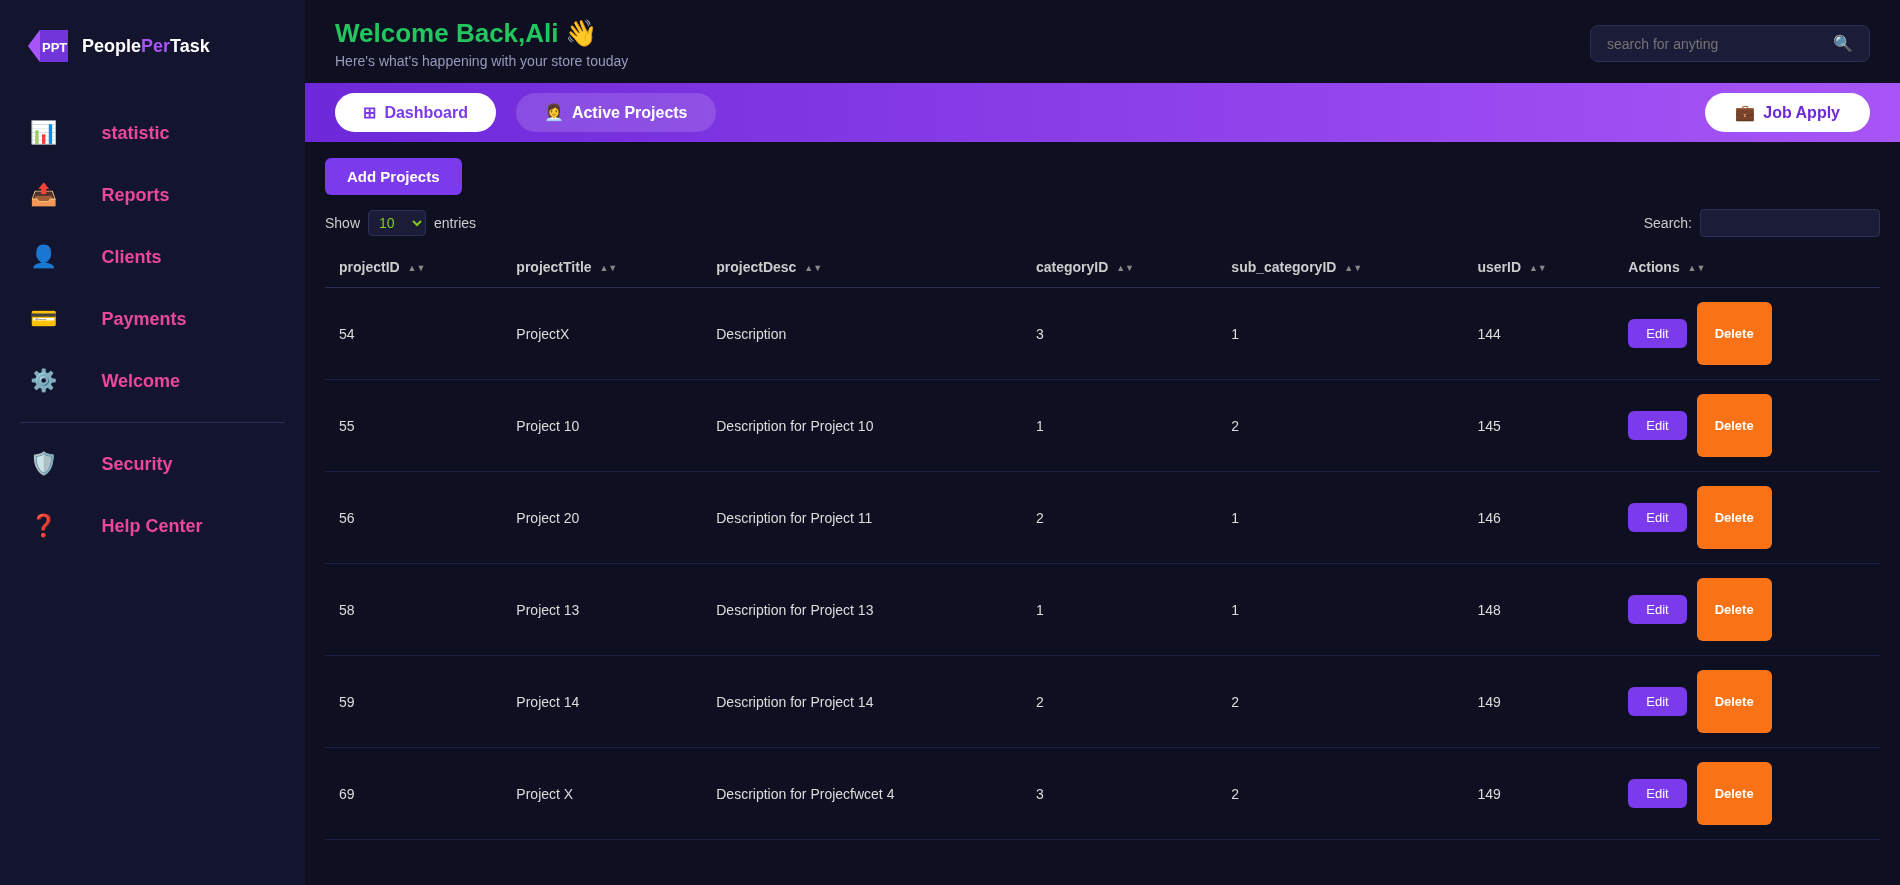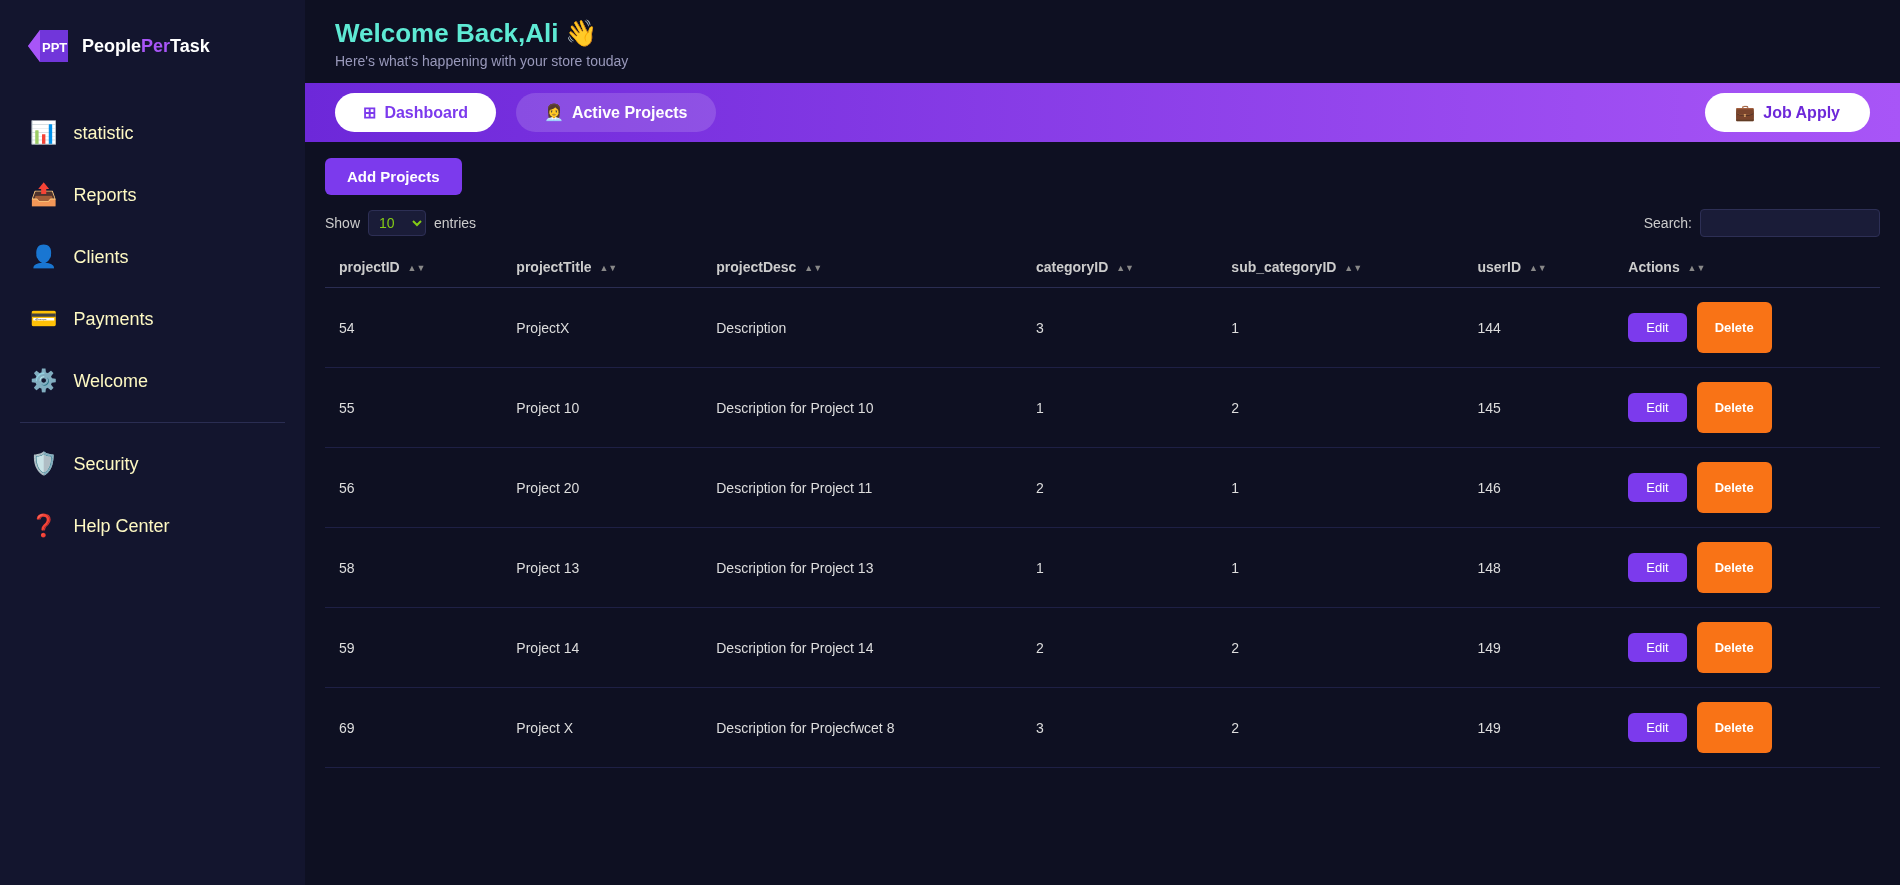--- a/index.html
+++ b/index.html
@@ -50,21 +50,21 @@
       align-items: center;
       gap: 16px;
       padding: 18px 30px;
       font-size: 18px;
       color: #bbb;
       cursor: pointer;
       border-radius: 0;
       transition: background 0.2s;
     }
     .sidebar-item .icon { font-size: 22px; color: #8888aa; }
-    .sidebar-item .label { font-size: 18px; font-weight: 400; color: #fef9c3; }
+    .sidebar-item .label { font-size: 18px; font-weight: 700; color: #ec4899; margin-left: 28px; }
 
     .sidebar-divider {
       border: none;
       border-top: 1px solid #2a2d52;
       margin: 10px 20px;
     }
 
     
     .main {
       flex: 1;
@@ -77,21 +77,21 @@
     .header {
       background: #0e1022;
       padding: 18px 30px 14px 30px;
       display: flex;
       align-items: center;
       justify-content: space-between;
     }
     .header-left h1 {
       font-size: 26px;
       font-weight: 700;
-      color: #5eead4;
+      color: #22c55e;
     }
     .header-left p {
       font-size: 14px;
       color: #9999bb;
       margin-top: 4px;
     }
     .header-right {
       display: flex;
       align-items: center;
       gap: 12px;
@@ -267,21 +267,21 @@
       color: #fff;
       font-size: 13px;
       font-weight: 400;
       cursor: pointer;
       margin-right: 6px;
     }
     .btn-delete {
       background: #f97316;
       border: none;
       border-radius: 6px;
-      padding: 18px 18px;
+      padding: 24px 18px;
       color: #fff;
       font-size: 13px;
       font-weight: 600;
       cursor: pointer;
     }
   </style>
 </head>
 <body>
 
 <div class="sidebar">
@@ -326,20 +326,26 @@
     </div>
   </nav>
 </div>
 
 <div class="main">
 
   <div class="header">
     <div class="header-left">
       <h1>Welcome Back,Ali 👋</h1>
       <p>Here's what's happening with your store touday</p>
+    </div>
+    <div class="header-right">
+      <div class="search-box">
+        <input type="text" placeholder="search for anyting" style="">
+        <span class="search-icon">🔍</span>
+      </div>
     </div>
   </div>
 
   <div class="tabs-bar">
     <button class="tab-btn active">
       <span>⊞</span>
       <span>Dashboard</span>
     </button>
     <button class="tab-btn-ghost">
       <span>👩‍💼</span>
@@ -457,21 +463,21 @@
     <td>2</td>
     <td>149</td>
     <td>
       <button class="btn-edit">Edit</button>
       <button class="btn-delete">Delete</button>
     </td>
   </tr>
             <tr>
     <td>69</td>
     <td>Project X</td>
-    <td>Description for Projecfwcet 8</td>
+    <td>Description for Projecfwcet 4</td>
     <td>3</td>
     <td>2</td>
     <td>149</td>
     <td>
       <button class="btn-edit">Edit</button>
       <button class="btn-delete">Delete</button>
     </td>
   </tr>
           </tbody>
       </table>

